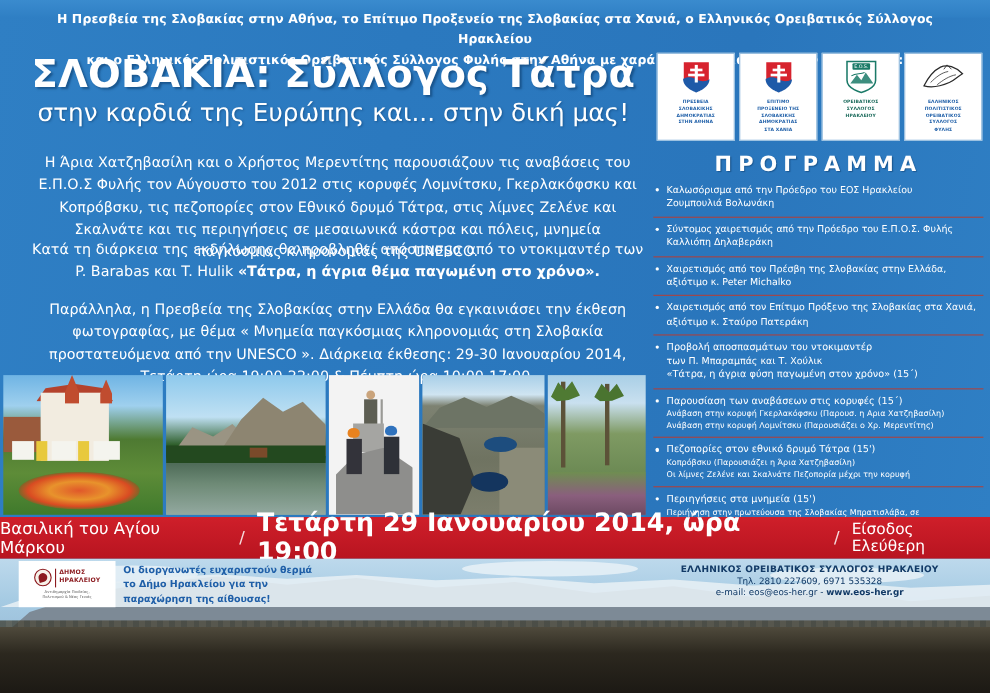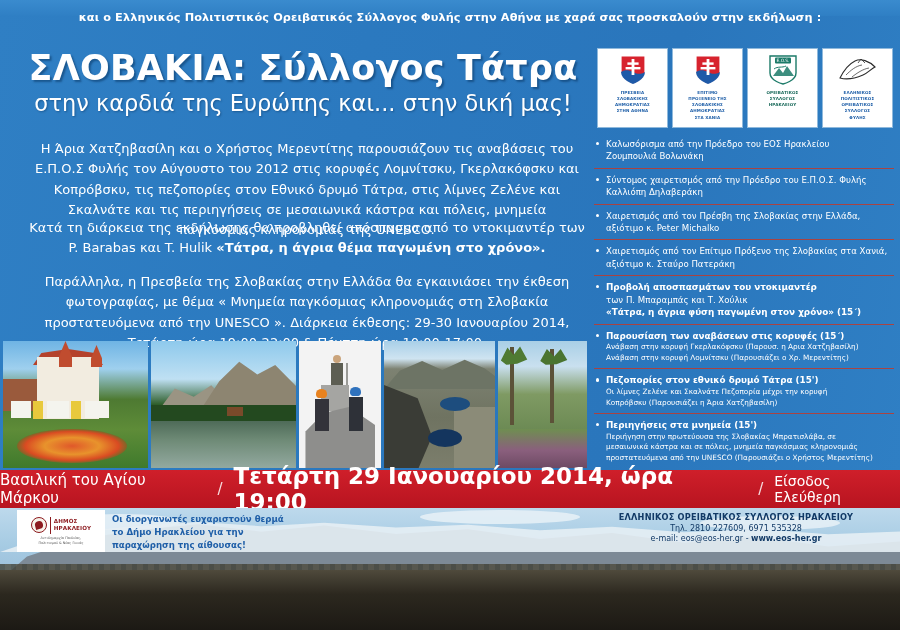--- a/index.html
+++ b/index.html
@@ -71,21 +71,21 @@
     color: #ffffff; font-size: 19px; font-weight: bold; text-align: center;
     letter-spacing: 5.5px; margin-bottom: 7px;
     text-shadow: 1px 1px 1px rgba(0,40,80,.4);
   }
   .prog-item { position: relative; padding: 0 2px 5px 12px; }
   .prog-item .bullet {
     position: absolute; left: 2px; top: 4px; width: 3.2px; height: 3.2px;
     background: #ffffff; border-radius: 50%;
   }
   .prog-line { color: #ffffff; font-size: 8.6px; line-height: 1.44; }
-  .prog-line.strong { font-weight: bold; font-size: 8.8px; }
+  .prog-line.strong { font-weight: normal; font-size: 8.8px; }
   .prog-line.small { font-size: 7.3px; }
   .prog-sep { height: 1px; background: #c0392b; opacity: .85; margin: 0 0 5px 0; }
 
   
   .photos { position: absolute; left: 3px; top: 341px; width: 584px; height: 127px; display: flex; gap: 3px; }
   .ph { position: relative; overflow: hidden; }
   .ph1 { width: 146px; } .ph2 { width: 146px; } .ph3 { width: 82px; }
   .ph4 { width: 112px; } .ph5 { width: 89px; }
 
   
@@ -209,20 +209,21 @@
   .ct-line b{ font-weight:bold; }
 </style>
 </head>
 <body>
 
 <div class="poster">
 
   <div class="blue-body"></div>
 
   <div class="header-text">
+    <div>Η Πρεσβεία της Σλοβακίας στην Αθήνα, το Επίτιμο Προξενείο της Σλοβακίας στα Χανιά, ο Ελληνικός Ορειβατικός Σύλλογος Ηρακλείου</div>
     <div>και ο Ελληνικός Πολιτιστικός Ορειβατικός Σύλλογος Φυλής στην Αθήνα  με χαρά σας προσκαλούν στην εκδήλωση :</div>
   </div>
 
   <div class="title-block">
     <div class="title-main">ΣΛΟΒΑΚΙΑ: Σύλλογος Τάτρα</div>
     <div class="title-sub">στην καρδιά της Ευρώπης και... στην δική μας!</div>
   </div>
 
   <div class="logos">
 
@@ -291,20 +292,21 @@
     </div>
   </div>
 
   <div class="para para-1">Η Άρια Χατζηβασίλη και ο Χρήστος Μερεντίτης παρουσιάζουν τις αναβάσεις του Ε.Π.Ο.Σ Φυλής τον Αύγουστο του 2012 στις κορυφές Λομνίτσκυ, Γκερλακόφσκυ και Κοπρόβσκυ, τις πεζοπορίες στον Εθνικό δρυμό Τάτρα, στις λίμνες Ζελένε και Σκαλνάτε και τις περιηγήσεις σε μεσαιωνικά κάστρα και πόλεις, μνημεία παγκόσμιας κληρονομιάς της UNESCO.</div>
   <div class="para para-2">
     <span>Κατά τη διάρκεια της εκδήλωσης θα προβληθεί απόσπασμα από το ντοκιμαντέρ των P. Barabas και T. Hulik </span><b>«Τάτρα, η άγρια θέμα παγωμένη στο χρόνο».</b>
   </div>
   <div class="para para-3">Παράλληλα,  η Πρεσβεία της Σλοβακίας στην Ελλάδα θα εγκαινιάσει την έκθεση φωτογραφίας, με θέμα « Μνημεία παγκόσμιας κληρονομιάς στη Σλοβακία προστατευόμενα από την UNESCO ». Διάρκεια έκθεσης: 29-30 Ιανουαρίου 2014, Τετάρτη  ώρα 19:00-22:00 &amp; Πέμπτη ώρα 10:00-17:00.</div>
 
   <div class="program">
+    <div class="program-title">ΠΡΟΓΡΑΜΜΑ</div>
 
     <div class="prog-item">
       <span class="bullet"></span>
       <div class="prog-line">Καλωσόρισμα από την Πρόεδρο του ΕΟΣ Ηρακλείου</div>
       <div class="prog-line">Ζουμπουλιά Βολωνάκη</div>
     </div>
     <div class="prog-sep"></div>
 
     <div class="prog-item">
       <span class="bullet"></span>
@@ -339,22 +341,22 @@
       <span class="bullet"></span>
       <div class="prog-line strong">Παρουσίαση των αναβάσεων στις κορυφές (15΄)</div>
       <div class="prog-line small">Ανάβαση στην κορυφή Γκερλακόφσκυ (Παρουσ. η Αρια Χατζηβασίλη)</div>
       <div class="prog-line small">Ανάβαση στην κορυφή Λομνίτσκυ (Παρουσιάζει ο Χρ. Μερεντίτης)</div>
     </div>
     <div class="prog-sep"></div>
 
     <div class="prog-item">
       <span class="bullet"></span>
       <div class="prog-line strong">Πεζοπορίες στον εθνικό δρυμό Τάτρα (15')</div>
+      <div class="prog-line small">Κοπρόβσκυ (Παρουσιάζει η  Άρια Χατζηβασίλη)</div>
       <div class="prog-line small">Οι λίμνες Ζελένε και Σκαλνάτε Πεζοπορία μέχρι την κορυφή</div>
-      <div class="prog-line small">Κοπρόβσκυ (Παρουσιάζει η  Άρια Χατζηβασίλη)</div>
     </div>
     <div class="prog-sep"></div>
 
     <div class="prog-item">
       <span class="bullet"></span>
       <div class="prog-line strong">Περιηγήσεις στα μνημεία (15')</div>
       <div class="prog-line small">Περιήγηση στην πρωτεύουσα της Σλοβακίας Μπρατισλάβα, σε</div>
       <div class="prog-line small">μεσαιωνικά κάστρα και σε πόλεις, μνημεία παγκόσμιας κληρονομιάς</div>
       <div class="prog-line small">προστατευόμενα από την UNESCO (Παρουσιάζει ο Χρήστος Μερεντίτης)</div>
     </div>

